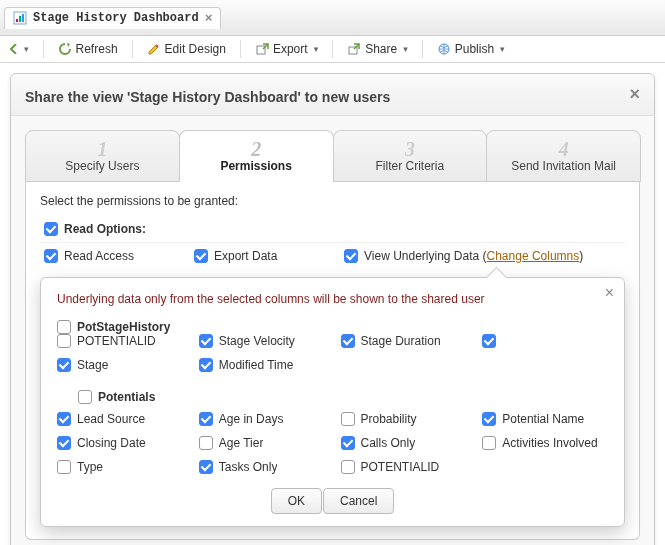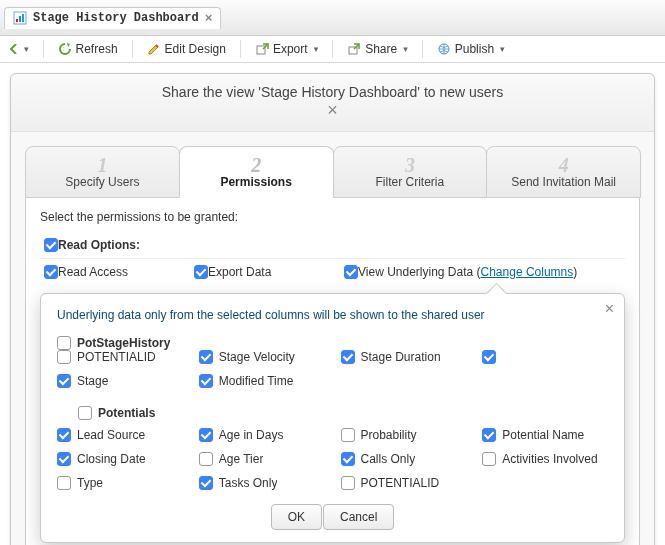--- a/index.html
+++ b/index.html
@@ -57,29 +57,28 @@
   .dialog-wrap {
     padding: 10px;
   }
   .dialog {
     border: 1px solid #c9c9c9;
     border-radius: 6px;
     background: #f8f8f8;
     box-shadow: 0 2px 4px rgba(0,0,0,0.1);
   }
   .dialog-header {
-    display:flex; align-items:center; justify-content:space-between;
+    display:flex; align-items:flex-end; justify-content:space-between;
     padding: 10px 14px;
-    font-weight:normal;
+    font-weight:bold;
     font-size:14px;
     color:#444;
     border-bottom: 1px solid #e0e0e0;
     background: linear-gradient(#fafafa,#efefef);
     border-radius: 6px 6px 0 0;
-    flex-direction: column;
   }
   .dialog-close { color:#888; font-size:18px; cursor:pointer;}
   .wizard-tabs {
     display:flex;
     gap:0;
     padding: 14px 14px 0 14px;
   }
   .wiz-tab {
     flex:1;
     border:1px solid #ccc;
@@ -116,62 +115,62 @@
     border-radius: 0 0 6px 6px;
   }
   .perm-instruction { margin-bottom:8px; color:#333;}
   .perm-row {
     display:flex; align-items:center; gap:20px;
     padding:6px 4px;
     border-top:1px solid #eee;
   }
   .perm-row.first { border-top:none;}
   .perm-row .bold { font-weight:bold;}
-  .perm-item { display:flex; align-items:center; white-space:nowrap;}
+  .perm-item { display:flex; align-items:center; gap:6px; white-space:nowrap;}
   .cb {
     width:14px; height:14px;
     border:1px solid #999;
     border-radius:3px;
     display:inline-flex; align-items:center; justify-content:center;
     background:#fff;
     flex-shrink:0;
   }
   .cb.checked {
     background:#3b82f6;
     border-color:#3b82f6;
   }
   .cb.checked::after {
     content:"";
     width:4px; height:7px;
     border:solid #fff;
     border-width:0 2px 2px 0;
     transform: rotate(45deg) translate(-1px,-1px);
   }
-  .link { color:#0369a1; text-decoration:underline; cursor:pointer;}
+  .link { color:#a16207; text-decoration:underline; cursor:pointer;}
   .popover {
     position:relative;
     margin-top:8px;
     border:1px solid #c8c8c8;
     border-radius:6px;
     background:#fff;
     box-shadow:0 6px 18px rgba(0,0,0,0.2);
     padding:14px 16px 12px;
   }
   .popover::before {
     content:"";
     position:absolute;
     top:-8px; right:120px;
     width:14px; height:14px;
     background:#fff;
     border-left:1px solid #c8c8c8;
     border-top:1px solid #c8c8c8;
     transform:rotate(45deg);
   }
   .pop-close { position:absolute; top:6px; right:10px; color:#888; font-size:16px; cursor:pointer;}
-  .pop-msg { color:#0c4a6e; margin-bottom:14px; font-size:12px;}
+  .pop-msg { color:#7f1d1d; margin-bottom:14px; font-size:12px;}
   .col-grid {
     display:grid;
     grid-template-columns: repeat(4, 1fr);
     gap:10px 16px;
     margin-bottom:6px;
   }
   .col-item { display:flex; align-items:center; gap:6px; white-space:nowrap; overflow:hidden;}
   .col-item.section { font-weight:bold;}
   .col-item .lbl { overflow:hidden; text-overflow:ellipsis;}
   .btn-row { display:flex; gap:1px; justify-content:center; margin-top:14px;}

